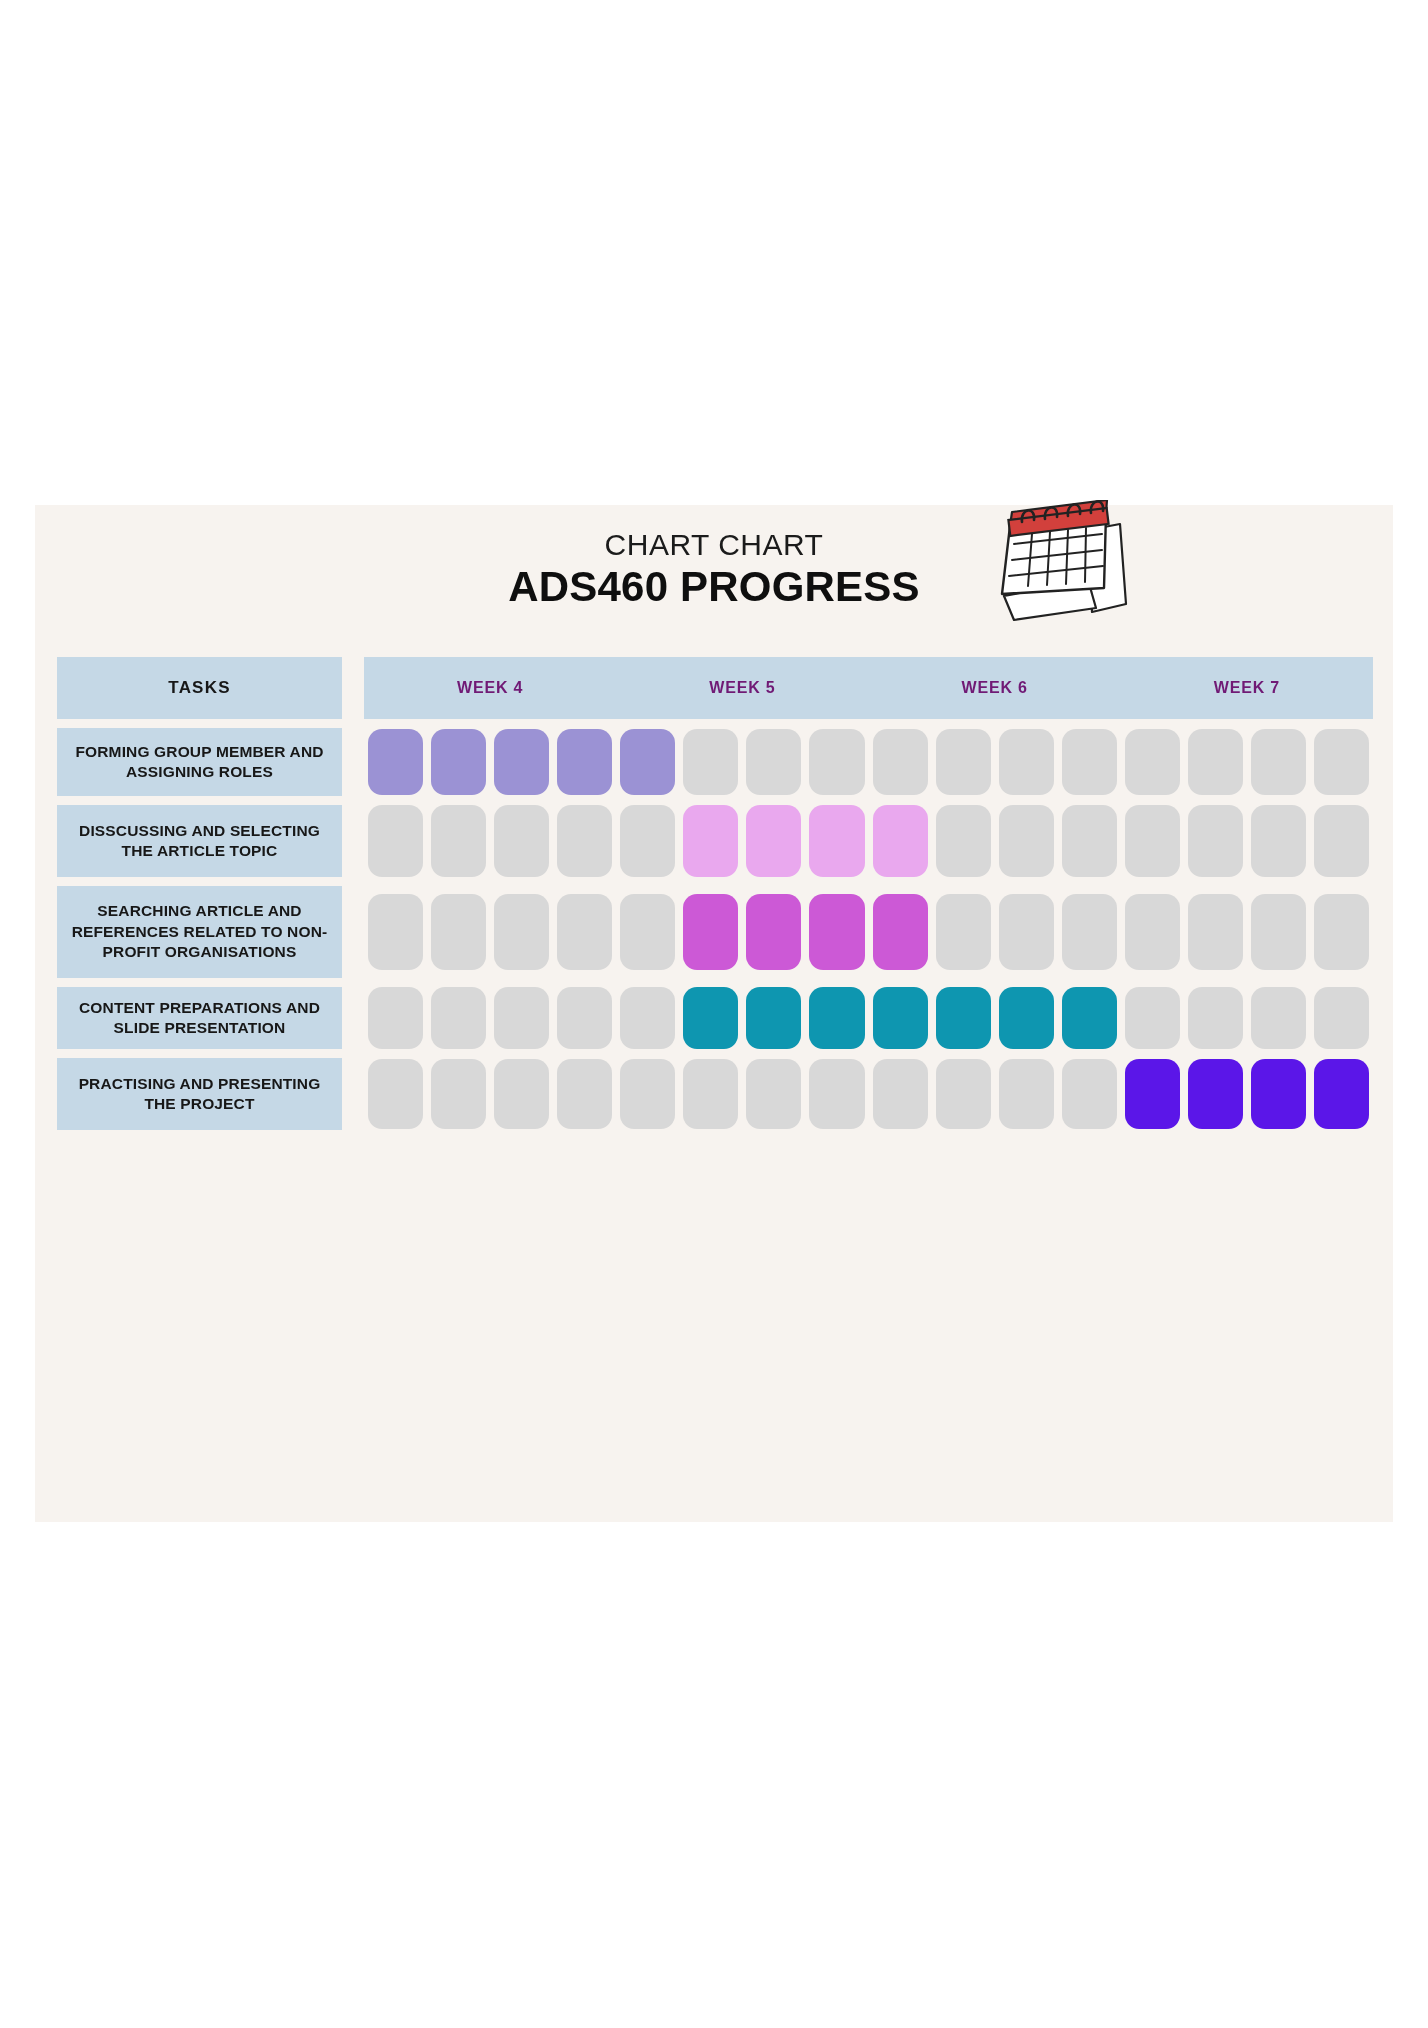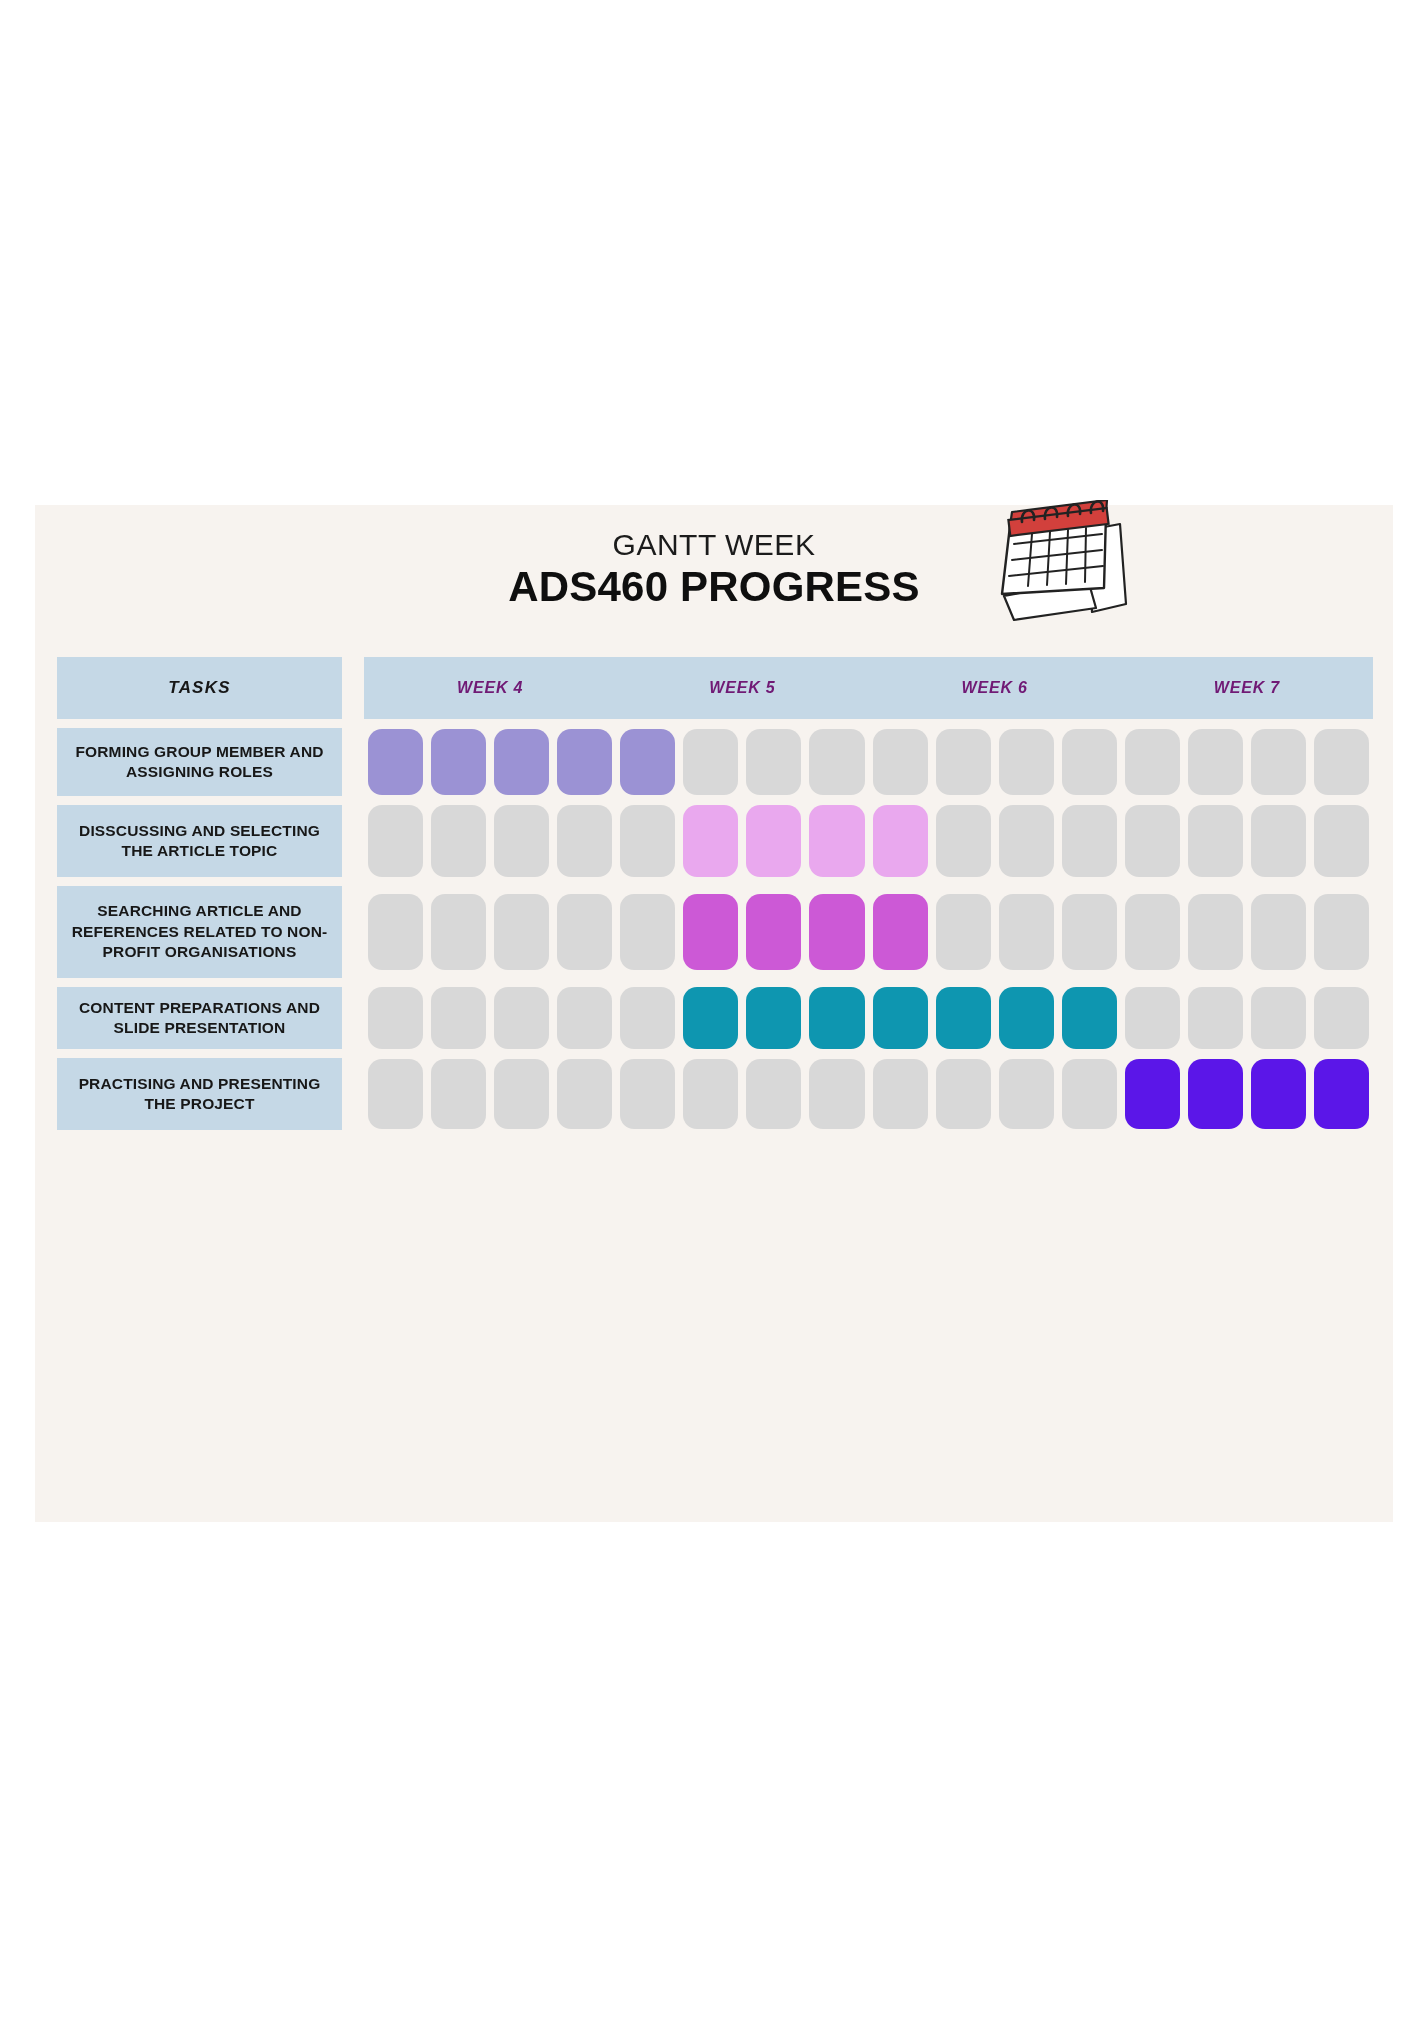--- a/index.html
+++ b/index.html
@@ -60,21 +60,20 @@
     position: absolute;
     left: 22px;
     top: 152px;
     width: 1316px;
   }
 
   .hdr-row {
     display: flex;
     gap: 22px;
     height: 62px;
-    font-style: italic;
   }
   .hdr-tasks {
     width: 285px;
     background: #c5d8e6;
     display: flex;
     align-items: center;
     justify-content: center;
     font-size: 17px;
     font-weight: 700;
     letter-spacing: 1.2px;
@@ -144,21 +143,21 @@
   .r2 .cell { height: 76px; }
   .r3 .cell { height: 62px; }
   .r4 .cell { height: 70px; }
 </style>
 </head>
 <body>
 
 <div class="canvas">
 
   <div class="titleblock">
-    <div class="title-small">GANTT WEEK</div>
+    <div class="title-small">CHART CHART</div>
     <div class="title-big">ADS460 PROGRESS</div>
   </div>
 
   <div class="cal-icon">
     <svg viewBox="0 0 140 125" width="140" height="125">
 
       <path d="M96 30 L128 24 L134 104 L100 112 Z" fill="#ffffff" stroke="#222" stroke-width="2.2" stroke-linejoin="round"></path>
 
       <path d="M12 96 L96 80 L104 108 L22 120 Z" fill="#ffffff" stroke="#222" stroke-width="2.2" stroke-linejoin="round"></path>
 

